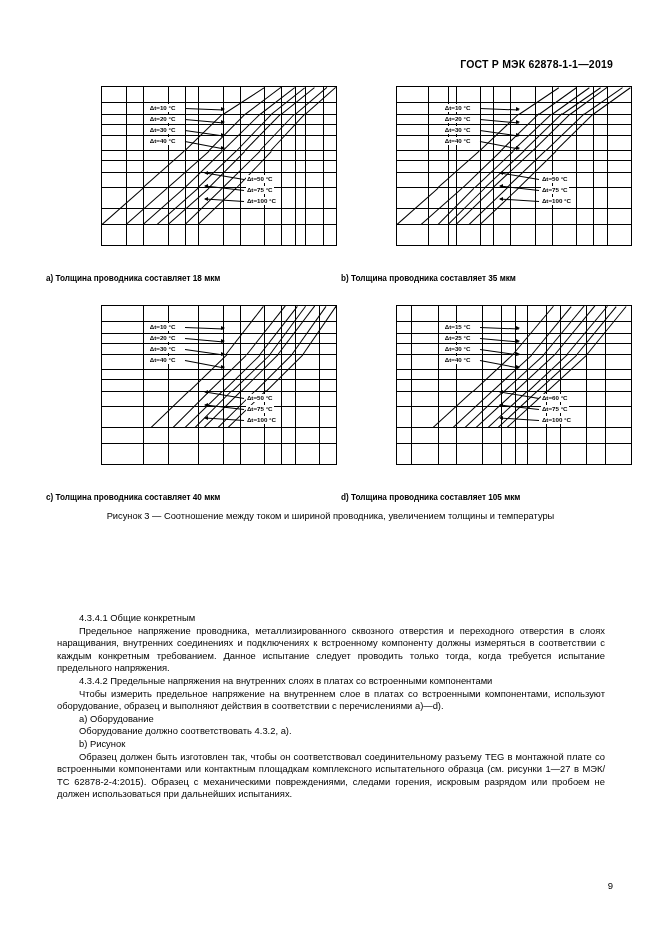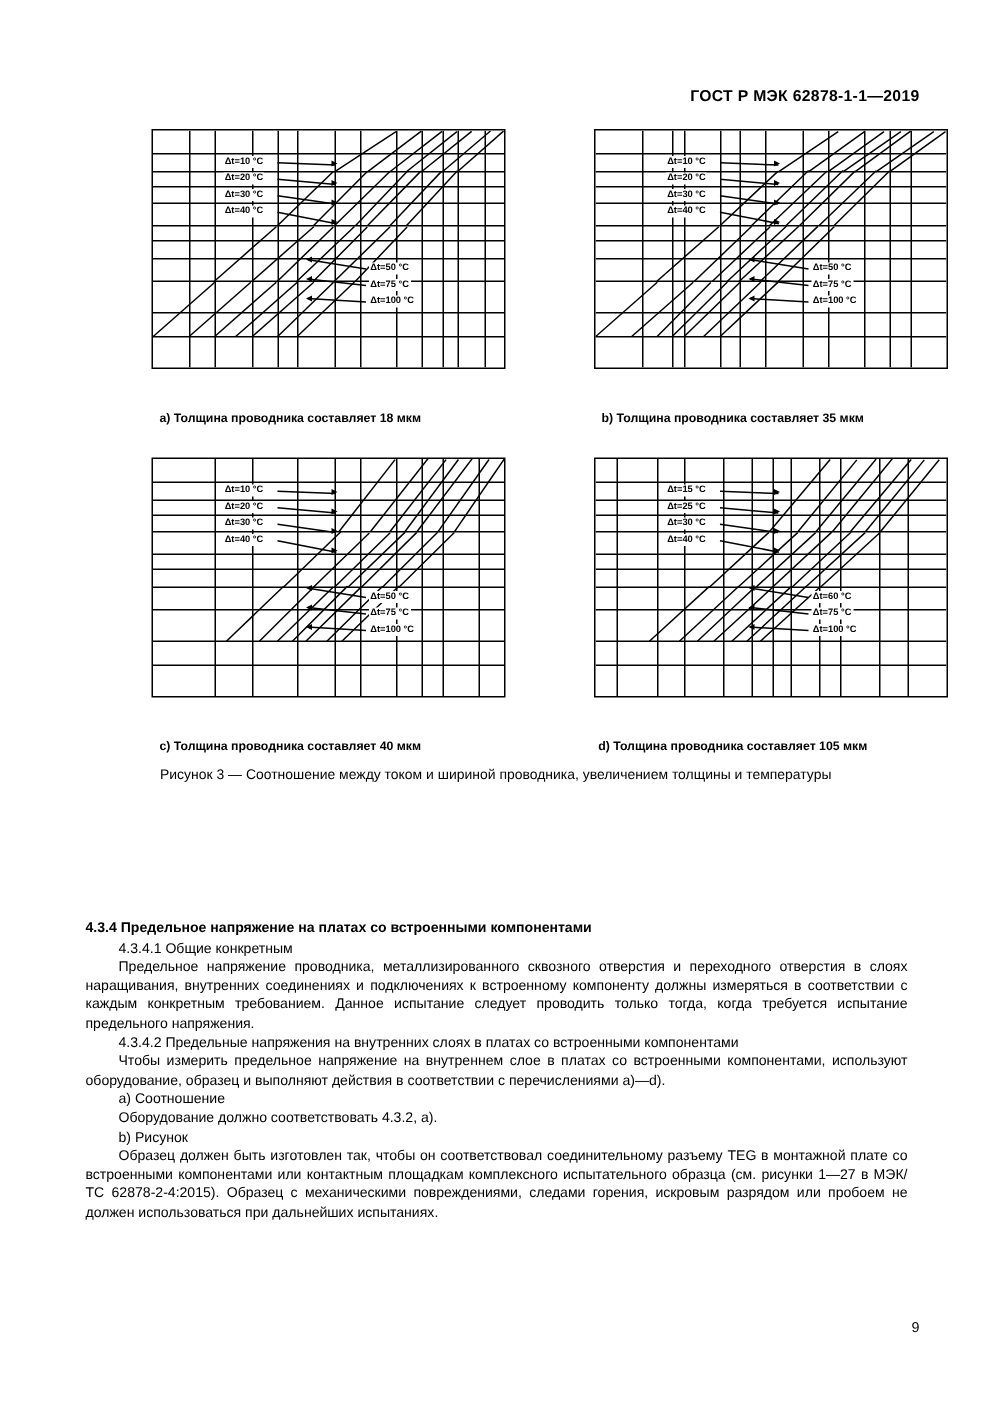--- a/index.html
+++ b/index.html
@@ -106,21 +106,20 @@
   .arrow {
     position: absolute;
     width: 0; height: 0;
     border-left: 4px solid #000;
     border-top: 2.2px solid transparent;
     border-bottom: 2.2px solid transparent;
   }
 
   .chart-caption {
     margin-top: 6px;
-    text-align: center;
     font-size: 8.2px;
     font-weight: bold;
     white-space: nowrap;
   }
 
   .axis-note {
     margin-top: 14px;
     text-align: center;
     font-size: 7.6px;
   }
@@ -518,26 +517,25 @@
 
     </div>
 
     <div class="fig-title">
       <span>Рисунок 3 — Соотношение между током и шириной проводника, увеличением</span>
       <span>толщины и температуры</span>
     </div>
   </div>
 
   <div class="body-text">
-    <div class="h-bold">4.3.4  Предельное напряжение на платах со встроенными компонентами</div>
     <div class="p-plain">4.3.4.1  Общие конкретным</div>
     <p class="p-just">Предельное напряжение проводника, металлизированного сквозного отверстия и переходного отверстия в слоях наращивания, внутренних соединениях и подключениях к встроенному компоненту должны измеряться в соответствии с каждым конкретным требованием. Данное испытание следует проводить только тогда, когда требуется испытание предельного напряжения.</p>
     <div class="p-plain">4.3.4.2  Предельные напряжения на внутренних слоях в платах со встроенными компонентами</div>
     <p class="p-just">Чтобы измерить предельное напряжение на внутреннем слое в платах со встроенными компонентами, используют оборудование, образец и выполняют действия в соответствии с перечислениями a)—d).</p>
-    <div class="p-plain">a) Соотношение</div>
+    <div class="p-plain">a) Оборудование</div>
     <div class="p-plain">Оборудование должно соответствовать 4.3.2, a).</div>
     <div class="p-plain">b) Рисунок</div>
     <p class="p-just">Образец должен быть изготовлен так, чтобы он соответствовал соединительному разъему TEG в монтажной плате со встроенными компонентами или контактным площадкам комплексного испытательного образца (см. рисунки 1—27 в МЭК/ТС 62878-2-4:2015). Образец с механическими повреждениями, следами горения, искровым разрядом или пробоем не должен использоваться при дальнейших испытаниях.</p>
   </div>
 
   <div class="page-num">9</div>
 
 </div>
 
 </body></html>

